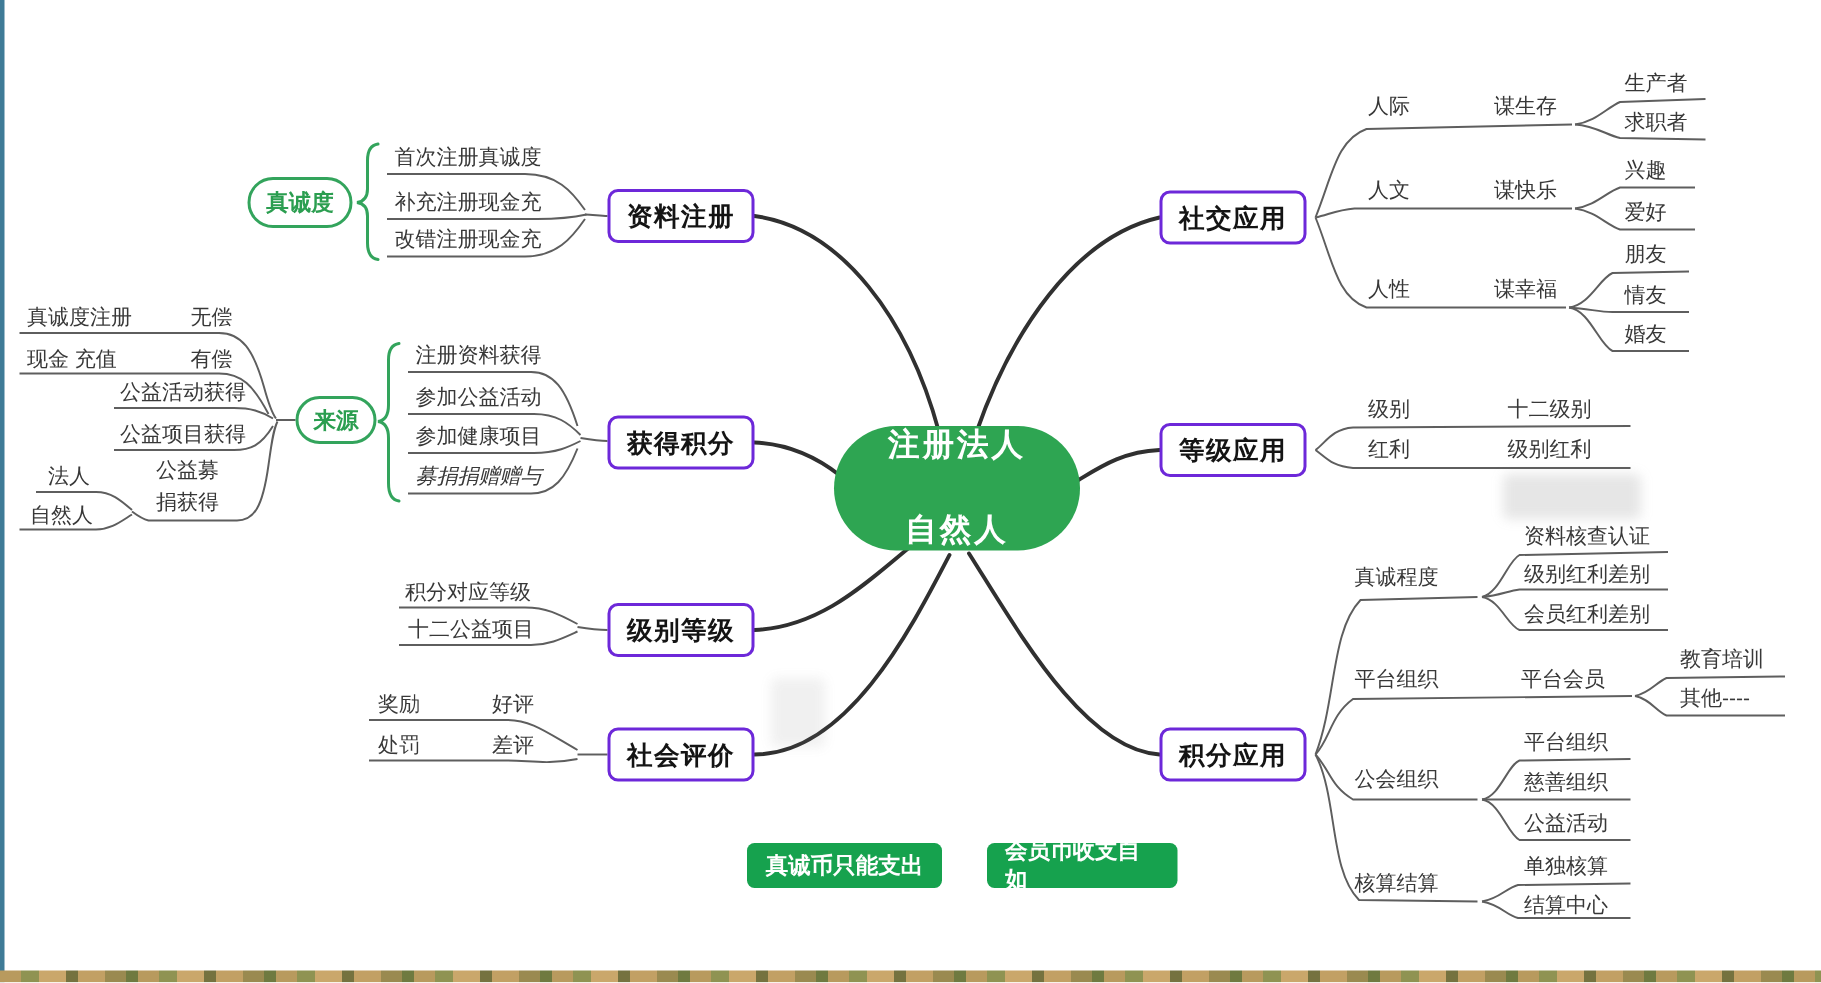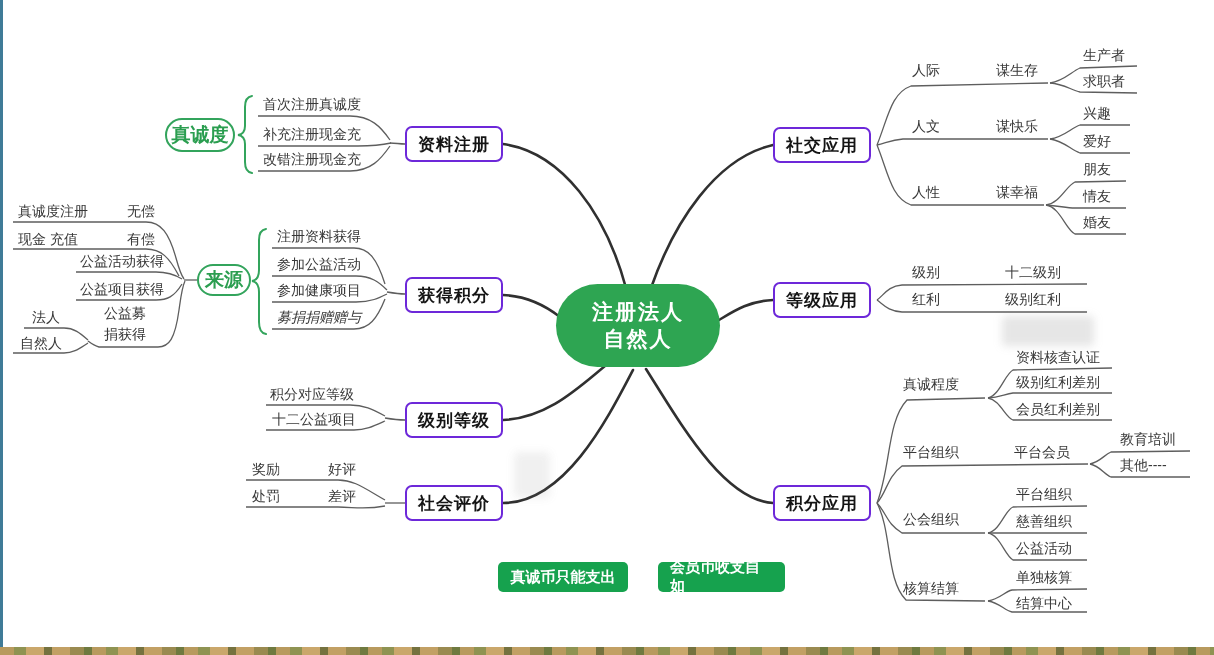--- a/index.html
+++ b/index.html
@@ -7,23 +7,23 @@
           font-family:"Liberation Sans","DejaVu Sans",sans-serif;}
   .edge-strip{position:absolute;left:0;top:0;width:3px;height:655px;background:#3F7B97;}
   .bottom-strip{position:absolute;left:0;bottom:0;width:1214px;height:8px;
     background:repeating-linear-gradient(90deg,#b89a5e 0 14px,#8f9352 14px 26px,#caa76b 26px 44px,#75723f 44px 52px,#c2a064 52px 70px,#9a8a50 70px 84px,#6f7a40 84px 92px);}
   svg.wires{position:absolute;left:0;top:0;}
   .t{position:absolute;font-size:14px;color:#383838;white-space:nowrap;line-height:1.1;}
   .bx{position:absolute;width:98px;height:36px;background:#fff;border:2px solid #6d28d9;border-radius:7px;
       display:flex;align-items:center;justify-content:center;font-size:17px;font-weight:bold;color:#141414;
       letter-spacing:1px;box-sizing:border-box;}
   .pill{position:absolute;background:#fff;border:2px solid #33A45C;border-radius:17px;display:flex;
-      align-items:center;justify-content:center;color:#2B9E50;font-weight:bold;font-size:19px;box-sizing:border-box;}
+      align-items:center;justify-content:center;color:#2B9E50;font-weight:bold;font-size:15px;box-sizing:border-box;}
   .center-node{position:absolute;left:556px;top:284px;width:164px;height:83px;background:#2EA552;border-radius:42px;
-      display:flex;flex-direction:column;align-items:center;justify-content:center;color:#ffffff;font-weight:bold;
+      display:flex;flex-direction:column;align-items:center;justify-content:space-between;color:#ffffff;font-weight:bold;
       font-size:21px;line-height:1.25;letter-spacing:2px;}
   .btn{position:absolute;height:30px;background:#16A24E;border-radius:5px;display:flex;align-items:center;
       justify-content:center;color:#fff;font-weight:bold;font-size:15px;padding:0 12px;box-sizing:border-box;}
   .smudge{position:absolute;background:rgba(130,130,130,.20);filter:blur(4px);border-radius:4px;}
 </style>
 </head>
 <body>
 
 <div class="canvas">
 

